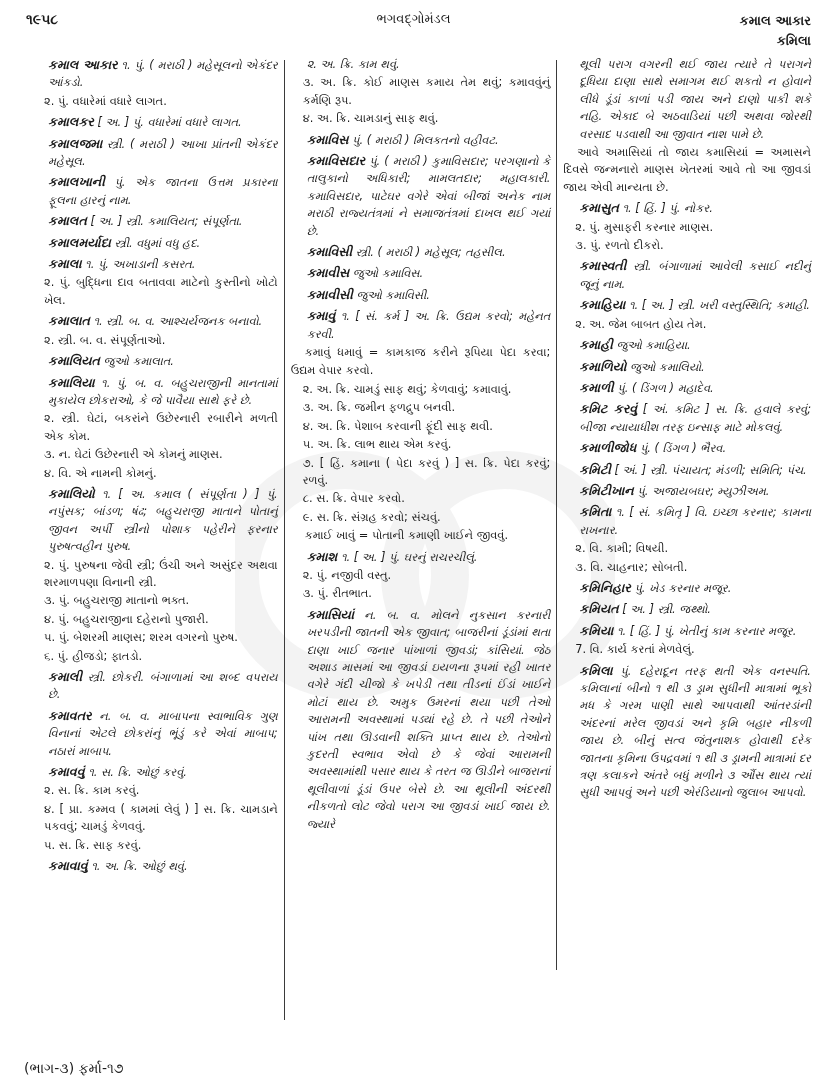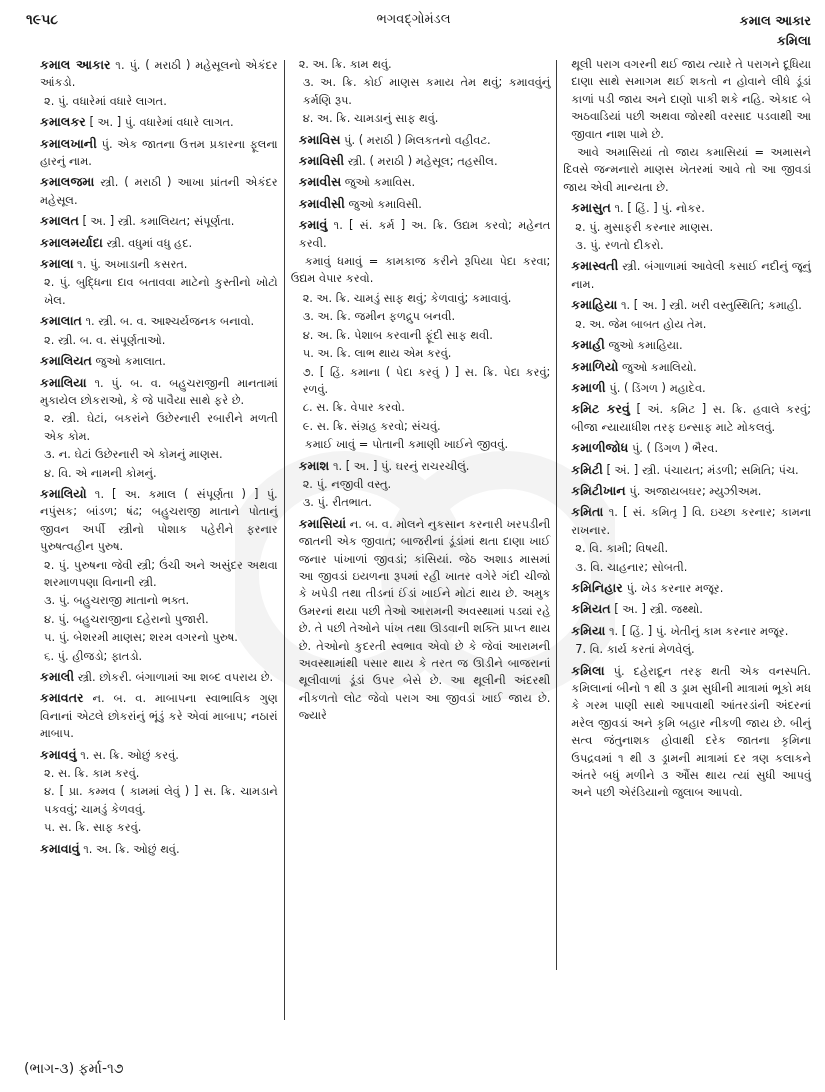--- a/index.html
+++ b/index.html
@@ -22,21 +22,21 @@
   .col { font-size: 11.4px; line-height: 17.4px; overflow: hidden; padding: 0 6px; box-sizing: border-box; }
   .col.c1 { width: 262px; padding-left: 10px; }
   .col.c2 { width: 272px; }
   .col.c3 { width: 260px; }
   .rule { width: 1px; background: #3a3a3a; margin-top: 0; }
   .rule.r1 { height: 960px; margin-top: 4px; }
   .rule.r2 { height: 910px; margin-top: 4px; }
   .entry { margin: 0 0 3px 0; text-align: justify; }
   .entry .hw { font-weight: bold; font-size: 12.6px; }
   .sense { margin: 0 0 1px 12px; text-align: justify; }
-  .sense.first { margin-left: 8px; }
+  .sense.first { margin-left: 16px; font-style: italic; }
   .idiom { margin: 0 0 2px 0; text-indent: 14px; text-align: justify; }
   .footer { position: absolute; left: 24px; top: 1060px; font-size: 14px; }
 </style>
 </head>
 <body>
 
 <svg class="watermark" viewBox="0 0 380 330">
   <circle cx="110" cy="165" r="105" fill="none" stroke="#808080" stroke-width="38"></circle>
   <circle cx="270" cy="165" r="105" fill="none" stroke="#808080" stroke-width="38"></circle>
 </svg>
@@ -53,24 +53,24 @@
 <div class="cols">
   <div class="col c1">
       <div class="entry">
         <div class="sense first"><span class="hw">કમાલ આકાર</span> <span>૧. પું. ( મરાઠી ) મહેસૂલનો એકંદર આંકડો.</span></div>
         <div class="sense">૨. પું. વધારેમાં વધારે લાગત.</div>
       </div>
       <div class="entry">
         <div class="sense first"><span class="hw">કમાલકર</span> <span>[ અ. ] પું. વધારેમાં વધારે લાગત.</span></div>
       </div>
       <div class="entry">
+        <div class="sense first"><span class="hw">કમાલજમા</span> <span>સ્ત્રી. ( મરાઠી ) આખા પ્રાંતની એકંદર મહેસૂલ.</span></div>
+      </div>
+      <div class="entry">
         <div class="sense first"><span class="hw">કમાલખાની</span> <span>પું. એક જાતના ઉત્તમ પ્રકારના ફૂલના હારનું નામ.</span></div>
-      </div>
-      <div class="entry">
-        <div class="sense first"><span class="hw">કમાલજમા</span> <span>સ્ત્રી. ( મરાઠી ) આખા પ્રાંતની એકંદર મહેસૂલ.</span></div>
       </div>
       <div class="entry">
         <div class="sense first"><span class="hw">કમાલત</span> <span>[ અ. ] સ્ત્રી. કમાલિયત; સંપૂર્ણતા.</span></div>
       </div>
       <div class="entry">
         <div class="sense first"><span class="hw">કમાલમર્યાદા</span> <span>સ્ત્રી. વધુમાં વધુ હદ.</span></div>
       </div>
       <div class="entry">
         <div class="sense first"><span class="hw">કમાલા</span> <span>૧. પું. અખાડાની કસરત.</span></div>
         <div class="sense">૨. પું. બુદ્ધિના દાવ બતાવવા માટેનો કુસ્તીનો ખોટો ખેલ.</div>
@@ -114,20 +114,23 @@
     </div>
   <div class="rule r1"></div>
   <div class="col c2">
       <div class="entry">
         <div class="sense first"><span>૨. અ. ક્રિ. કામ થવું.</span></div>
         <div class="sense">૩. અ. ક્રિ. કોઈ માણસ કમાય તેમ થવું; કમાવવુંનું કર્મણિ રૂપ.</div>
         <div class="sense">૪. અ. ક્રિ. ચામડાનું સાફ થવું.</div>
       </div>
       <div class="entry">
         <div class="sense first"><span class="hw">કમાવિસ</span> <span>પું. ( મરાઠી ) મિલકતનો વહીવટ.</span></div>
+      </div>
+      <div class="entry">
+        <div class="sense first"><span class="hw">કમાવિસદાર</span> <span>પું. ( મરાઠી ) કુમાવિસદાર; પરગણાનો કે તાલુકાનો અધિકારી; મામલતદાર; મહાલકારી. કમાવિસદાર, પાટેઘર વગેરે એવાં બીજાં અનેક નામ મરાઠી રાજ્યતંત્રમાં ને સમાજતંત્રમાં દાખલ થઈ ગયાં છે.</span></div>
       </div>
       <div class="entry">
         <div class="sense first"><span class="hw">કમાવિસી</span> <span>સ્ત્રી. ( મરાઠી ) મહેસૂલ; તહસીલ.</span></div>
       </div>
       <div class="entry">
         <div class="sense first"><span class="hw">કમાવીસ</span> <span>જુઓ કમાવિસ.</span></div>
       </div>
       <div class="entry">
         <div class="sense first"><span class="hw">કમાવીસી</span> <span>જુઓ કમાવિસી.</span></div>
       </div>

